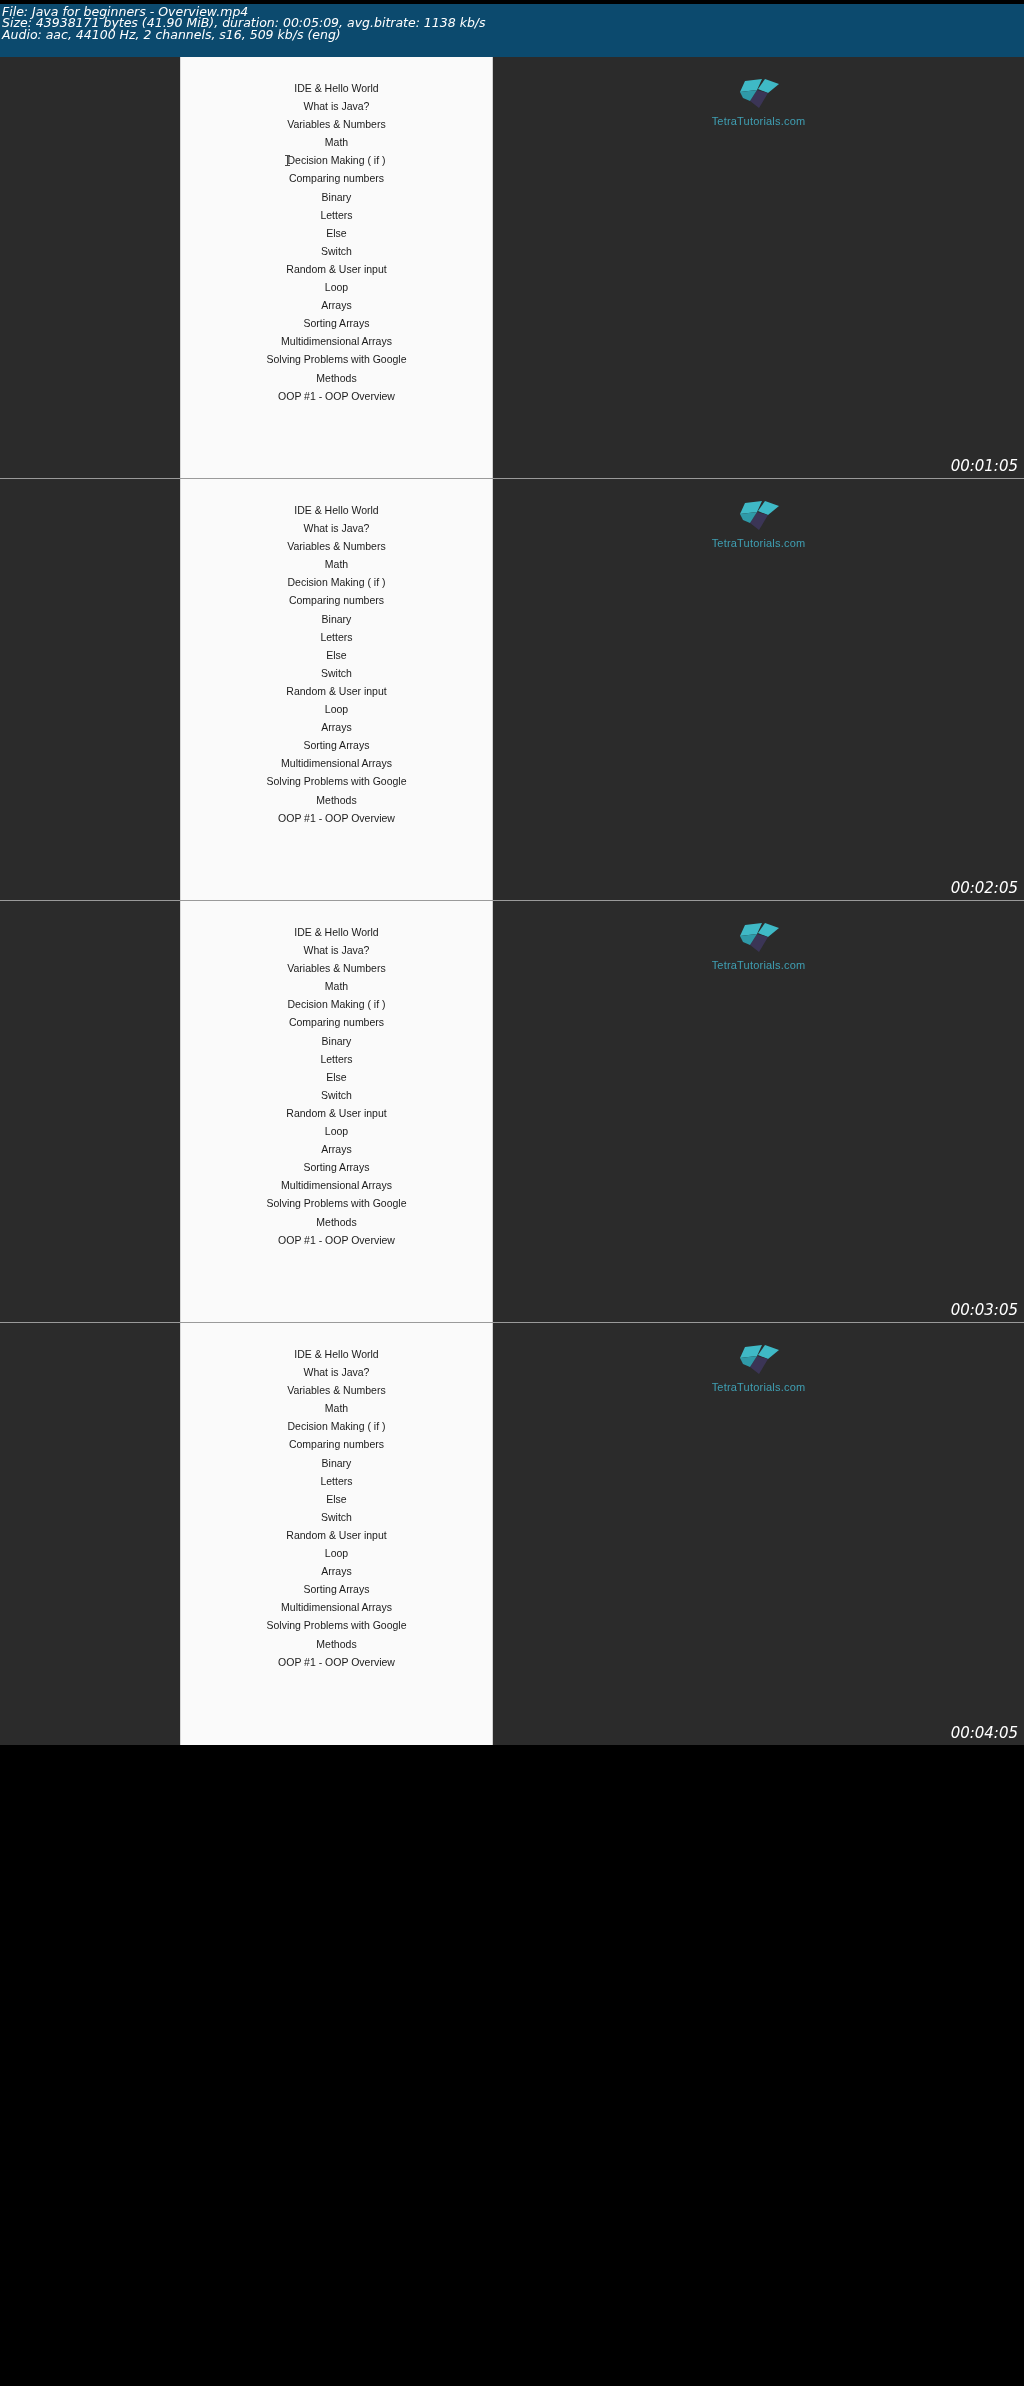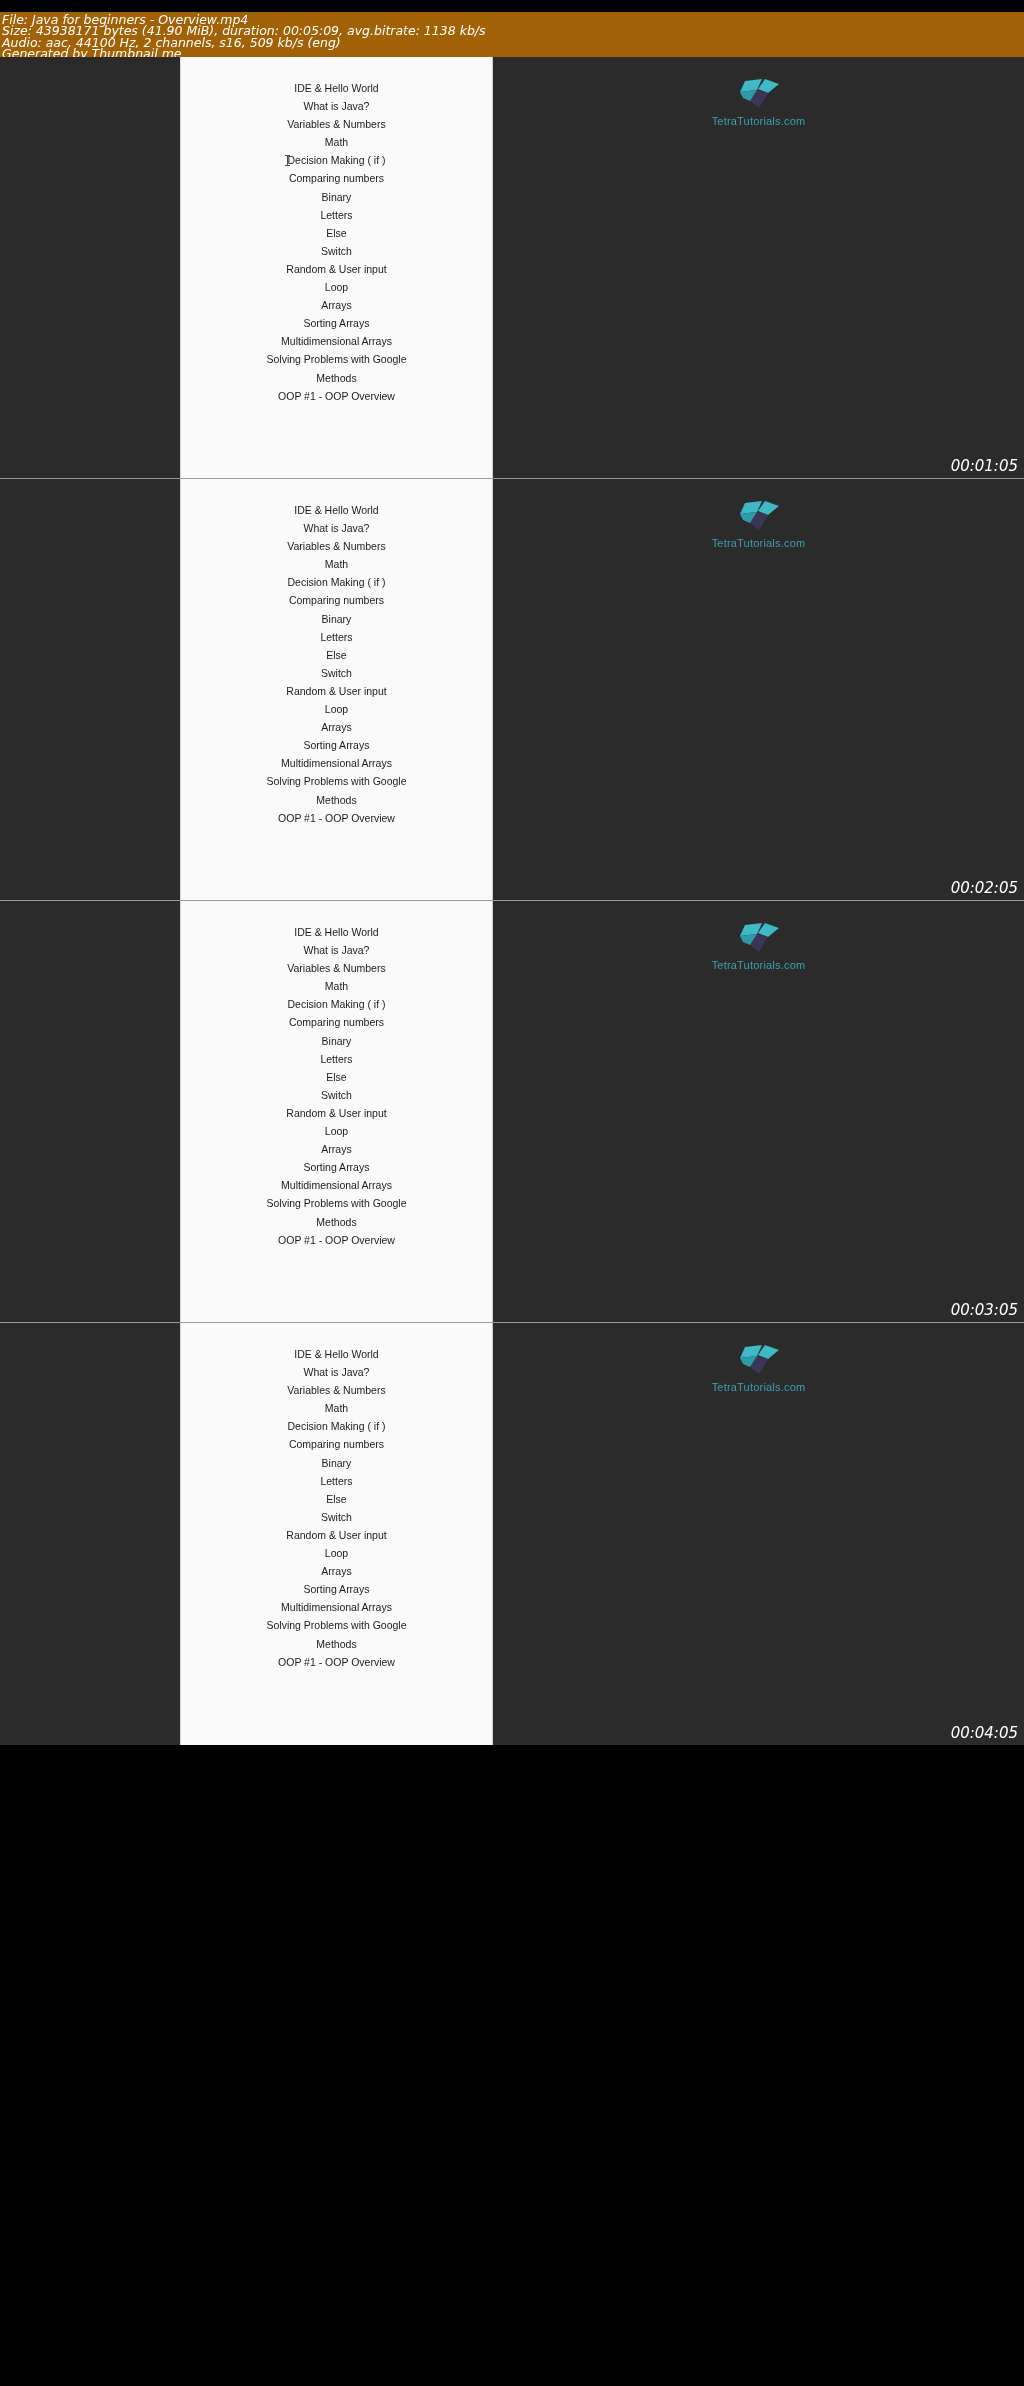--- a/index.html
+++ b/index.html
@@ -18,24 +18,24 @@
     position: relative;
     width: 1024px;
     height: 2386px;
     background: #000000;
   }
 
   
   .meta {
     position: absolute;
     left: 0;
-    top: 12px;
+    top: 4px;
     width: 1024px;
     height: 57px;
-    background: #a16207;
+    background: #0c4a6e;
     padding: 2px 0 0 2px;
     box-sizing: border-box;
   }
   .meta-line {
     display: block;
     color: #ffffff;
     font-family: "DejaVu Sans", sans-serif;
     font-style: italic;
     font-size: 12.5px;
     line-height: 11.4px;
@@ -169,21 +169,20 @@
 </style>
 </head>
 <body>
 
 <div id="sheet">
 
   <div class="meta">
     <span class="meta-line">File: Java for beginners - Overview.mp4</span>
     <span class="meta-line">Size: 43938171 bytes (41.90 MiB), duration: 00:05:09, avg.bitrate: 1138 kb/s</span>
     <span class="meta-line">Audio: aac, 44100 Hz, 2 channels, s16, 509 kb/s (eng)</span>
-    <span class="meta-line">Generated by Thumbnail me</span>
   </div>
 
   <div class="thumbs">
 
     <div class="thumb">
       <div class="slide-left"></div>
       <div class="slide-page">
         <div class="course-list">
           <span class="course-item">IDE &amp; Hello World</span>
           <span class="course-item">What is Java?</span>

